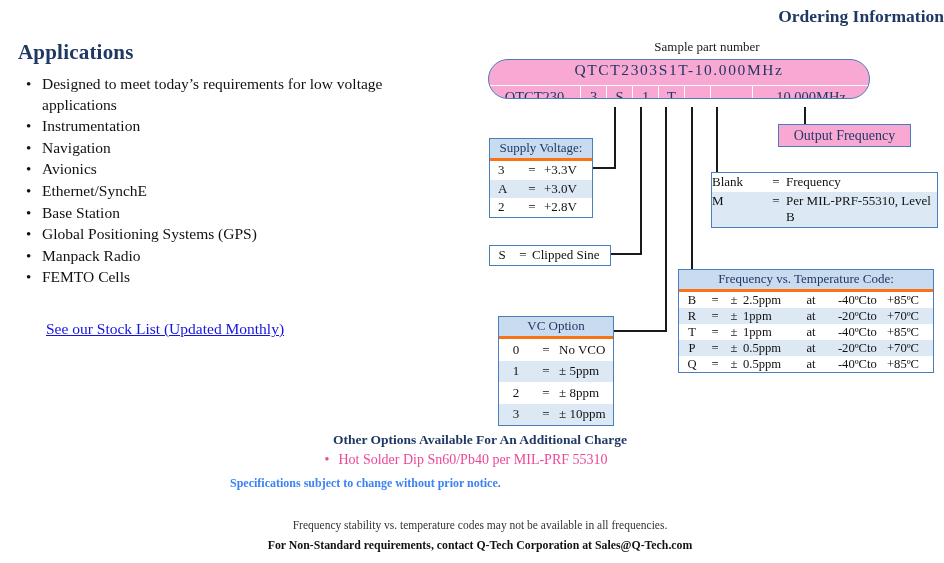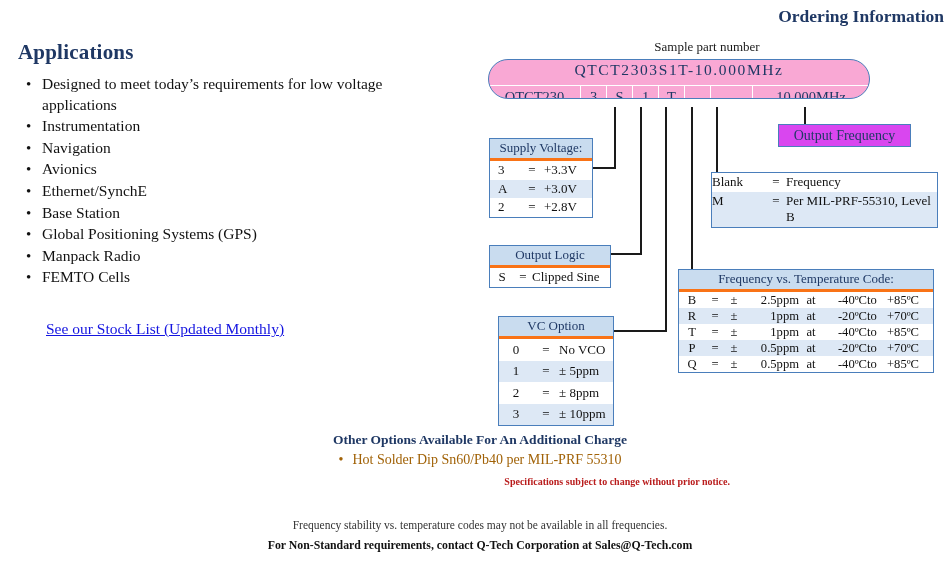--- a/index.html
+++ b/index.html
@@ -133,68 +133,68 @@
   #vc-option-box{left:498px;top:316px;width:116px;}
   #vc-option-box .row{padding:2.5px 0;}
   #vc-option-box .k{width:34px;text-align:center;}
   #vc-option-box .eq{width:26px;text-align:center;}
   #vc-option-box .v{flex:1;text-align:left;}
 
   
   #output-frequency-box{
     left:778px;top:124px;width:133px;height:23px;
     border:1.3px solid #4a7ebb;
-    background:#d946ef;
+    background:#f9a8d4;
     box-sizing:border-box;
     text-align:center;
     font-size:14px;
     line-height:21px;
     color:#1f3864;
   }
 
   
   #screening-box{left:711px;top:172px;width:227px;}
   #screening-box .k{width:54px;text-align:left;}
   #screening-box .eq{width:20px;text-align:center;}
   #screening-box .v{flex:1;text-align:left;}
 
   
   #freq-temp-box{left:678px;top:269px;width:256px;}
   #freq-temp-box .row{font-size:12.6px;line-height:15px;padding:0.5px 0;}
   #freq-temp-box .k{width:26px;text-align:center;}
   #freq-temp-box .eq{width:20px;text-align:center;}
   #freq-temp-box .pm{width:18px;text-align:center;}
-  #freq-temp-box .ppm{width:56px;text-align:right;}
+  #freq-temp-box .ppm{width:56px;text-align:left;}
   #freq-temp-box .at{width:24px;text-align:center;}
   #freq-temp-box .lo{width:44px;text-align:right;}
   #freq-temp-box .to{width:20px;text-align:left;}
   #freq-temp-box .hi{width:44px;text-align:left;}
 
   
   .ln{position:absolute;background:#1a1a1a;}
   .lnv{width:1.7px;}
   .lnh{height:1.7px;}
 
   
   #other-options-title{
     left:230px;top:432px;width:500px;
     text-align:center;
     font-size:13.5px;font-weight:bold;
     color:#1f3864;
   }
   #other-options-item{
-    left:230px;top:452px;width:500px;
-    text-align:center;
-    font-size:14px;color:#a16207;
+    left:216px;top:452px;width:500px;
+    text-align:center;
+    font-size:14px;color:#ec4899;
   }
   #other-options-item .bullet{margin-right:9px;}
   #spec-notice{
     left:230px;top:476px;width:500px;
-    text-align:right;
-    font-size:10px;font-weight:bold;color:#b91c1c;
+    text-align:left;
+    font-size:12px;font-weight:bold;color:#3b82f6;
   }
   #footnote-1{
     left:222px;top:519px;width:516px;
     text-align:center;
     font-size:11.5px;color:#333;
   }
   #footnote-2{
     left:222px;top:538px;width:516px;
     text-align:center;
     font-size:11.8px;font-weight:bold;color:#111;
@@ -293,21 +293,20 @@
       </div>
       <div class="row">
         <span class="k">2</span>
         <span class="eq">=</span>
         <span class="v">+2.8V</span>
       </div>
     </div>
 </div>
 
 <div class="abs info-box" id="output-logic-box">
-  <div class="box-header">Output Logic</div>
   <div>
       <div class="row">
         <span class="k">S</span>
         <span class="eq">=</span>
         <span class="v">Clipped Sine</span>
       </div>
     </div>
 </div>
 
 <div class="abs info-box" id="vc-option-box">

